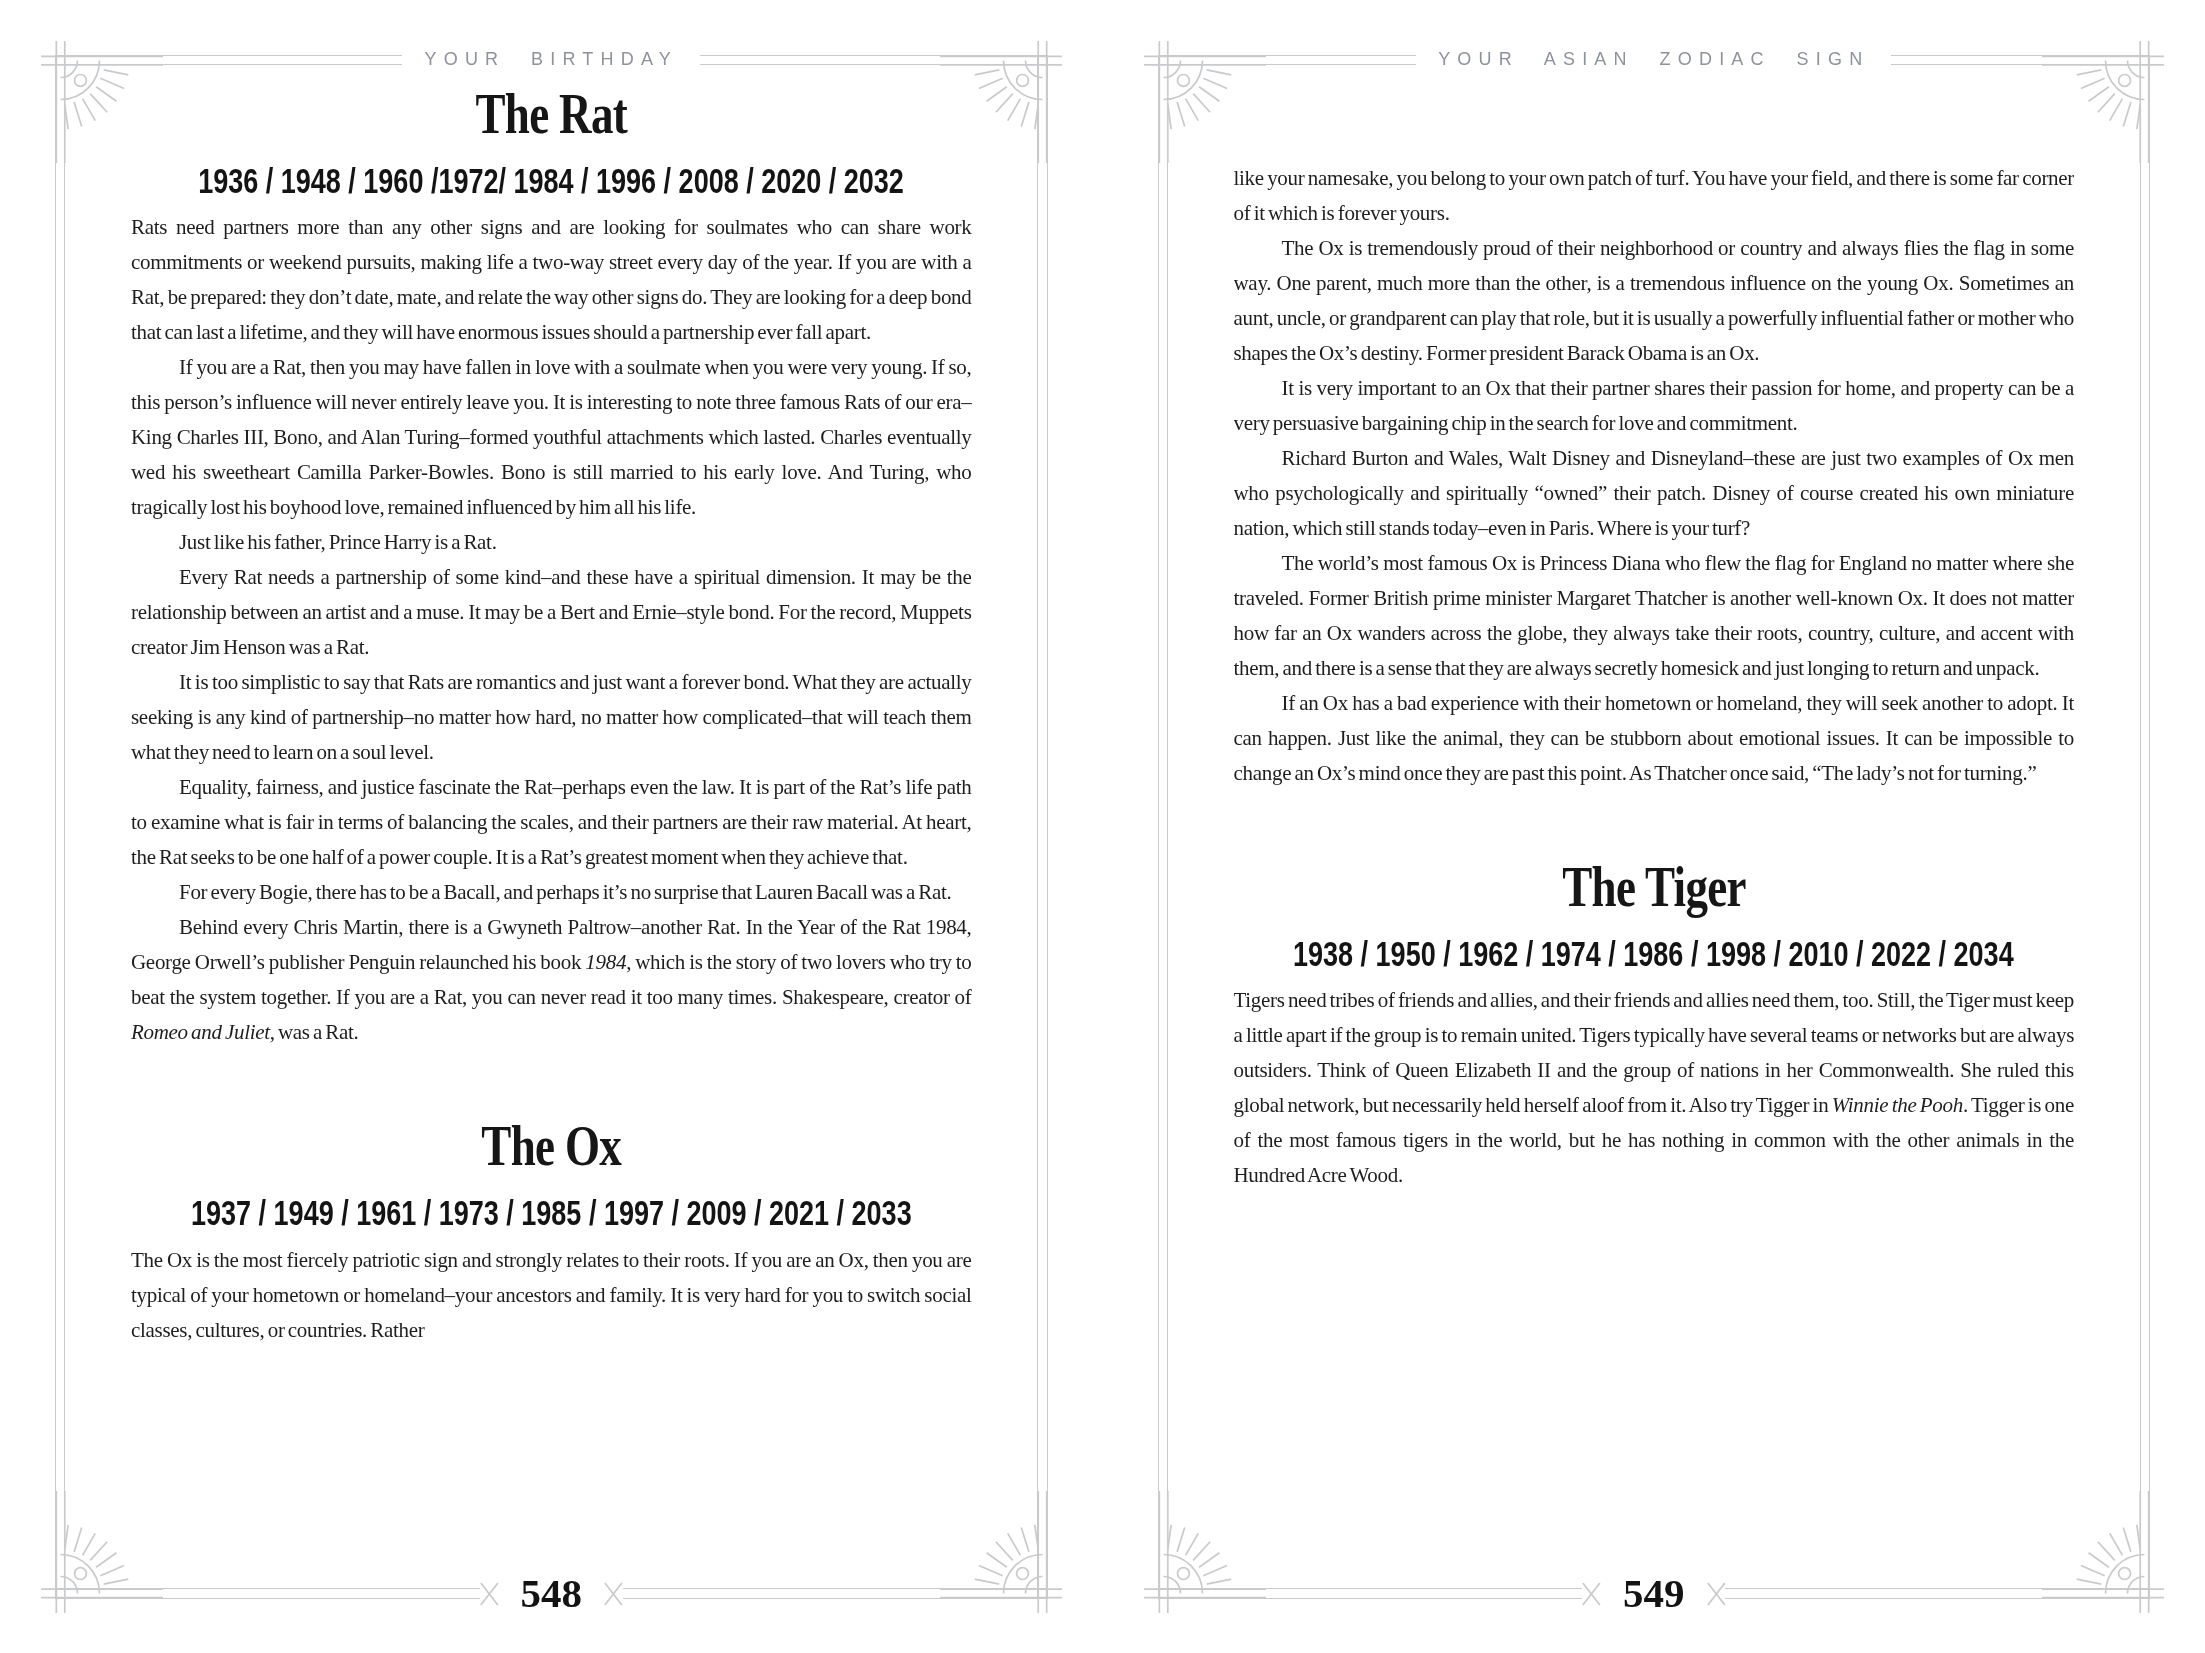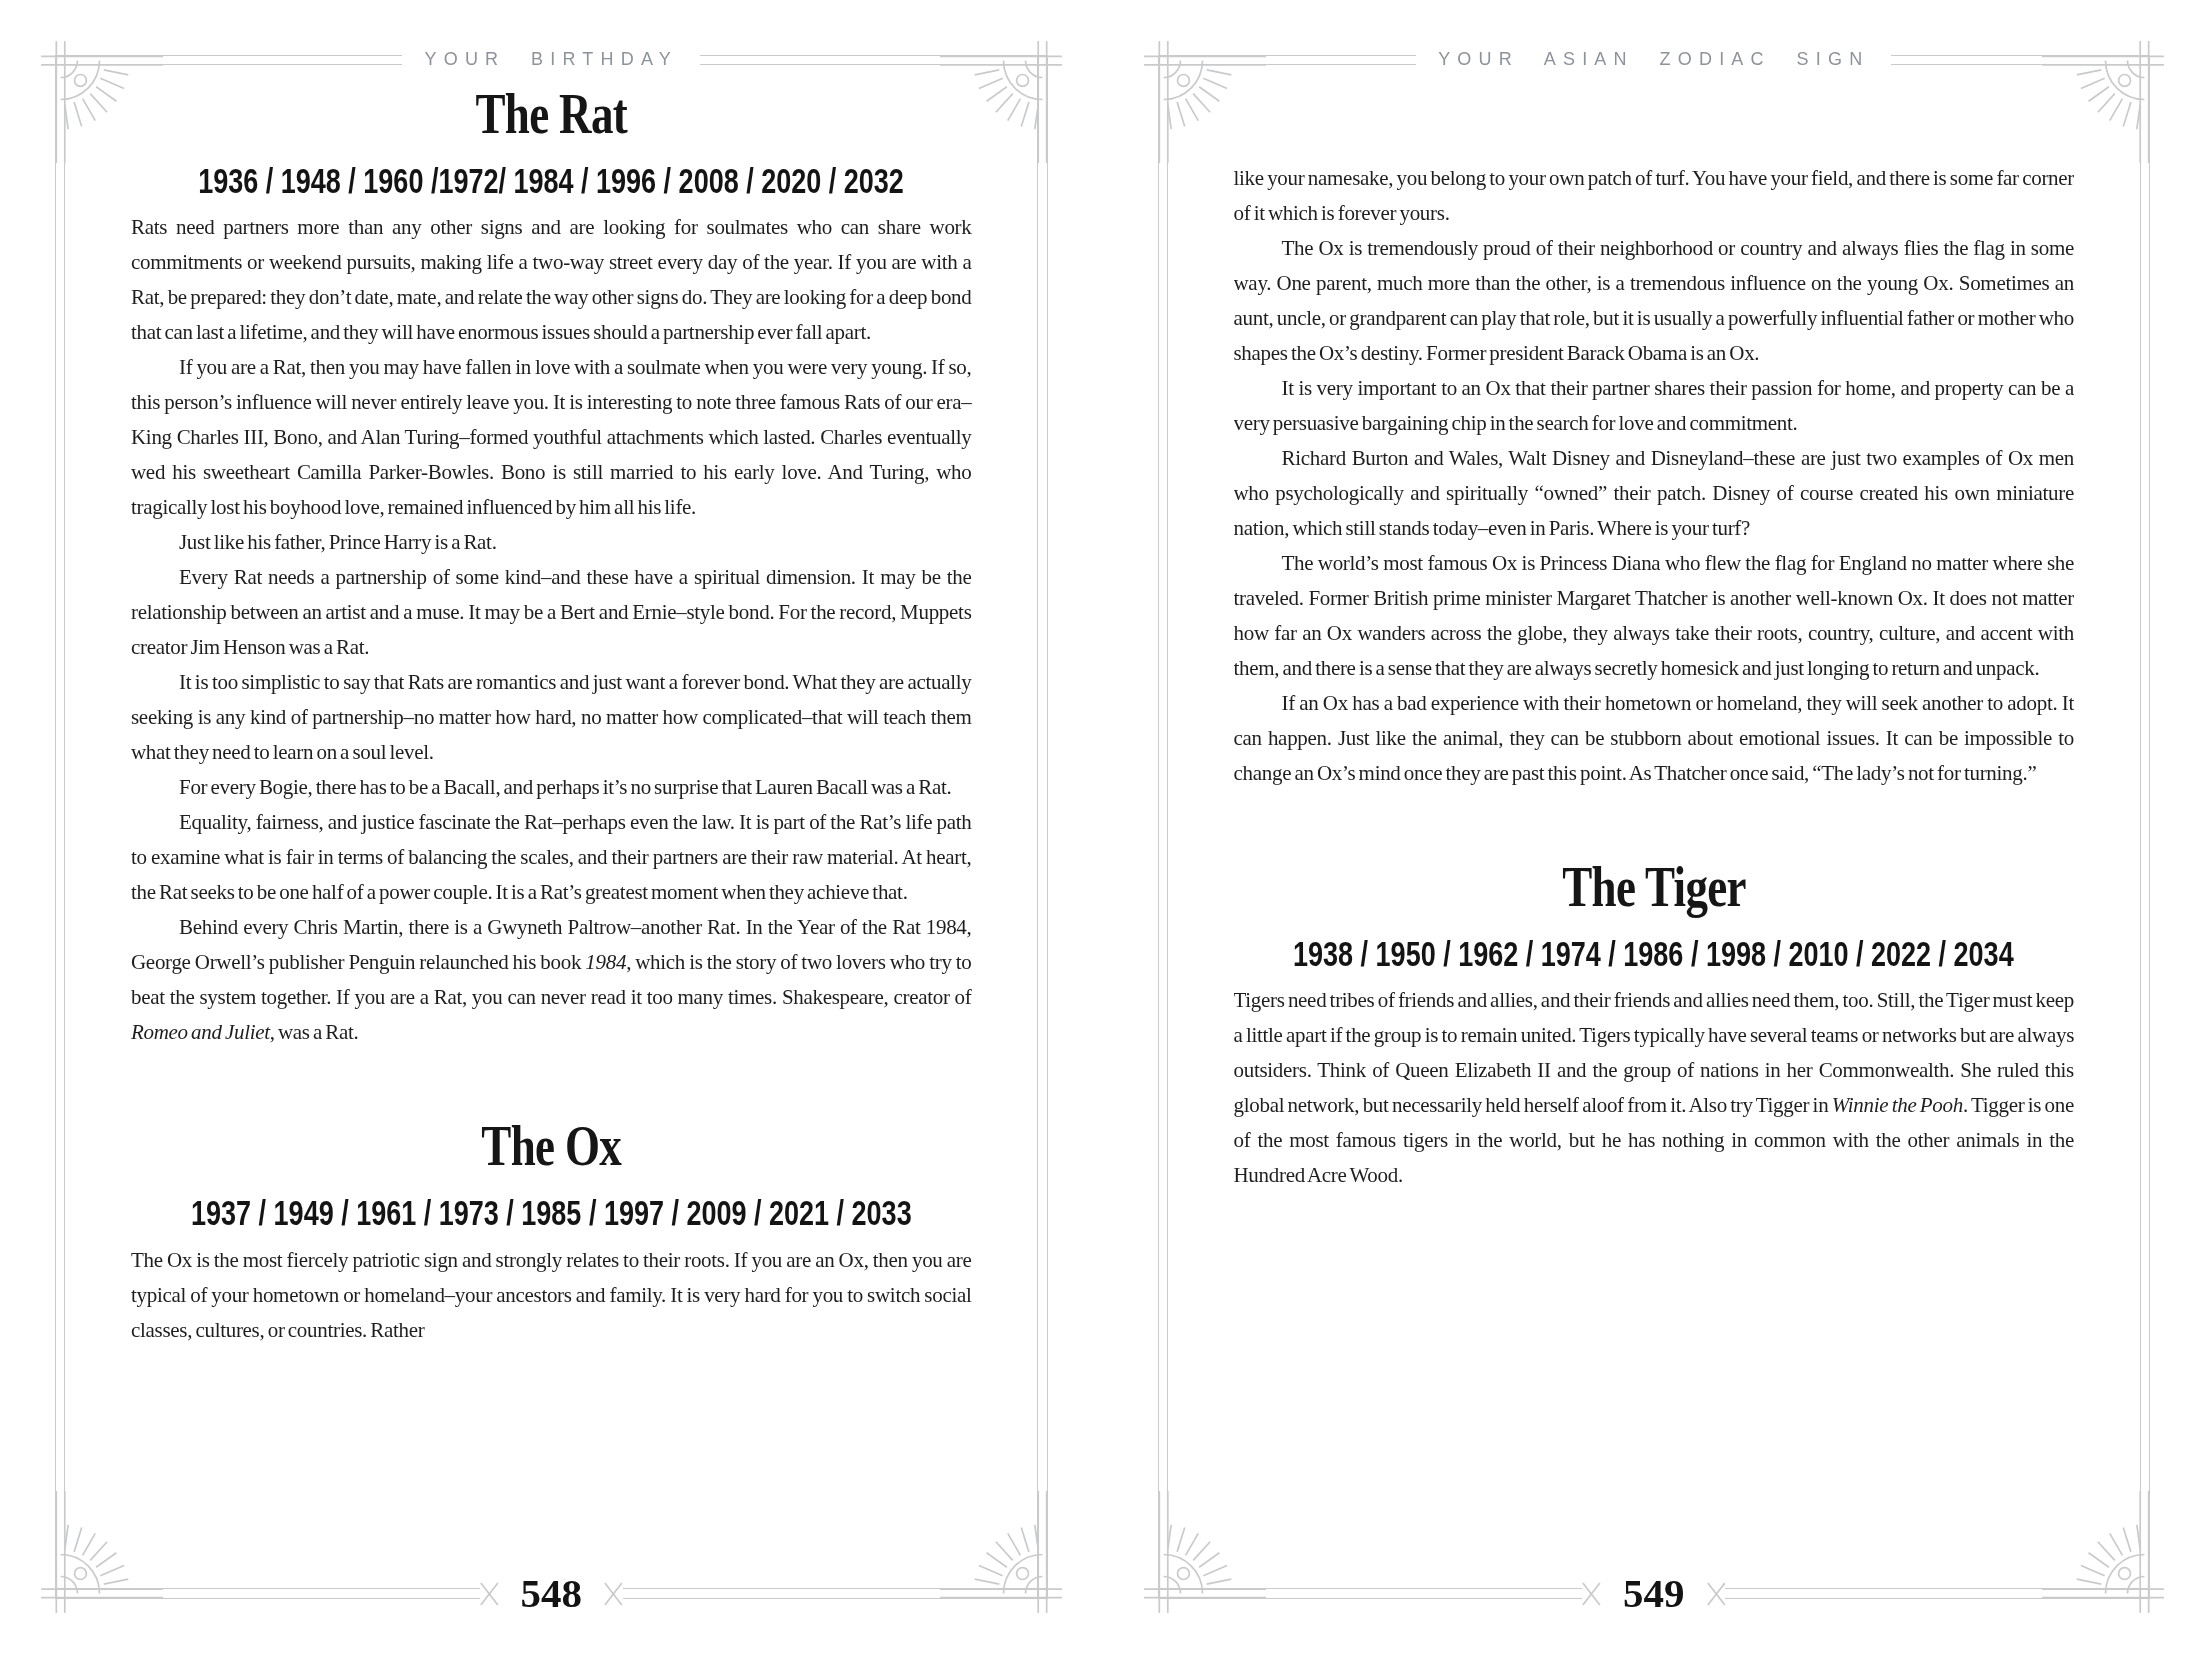--- a/index.html
+++ b/index.html
@@ -113,22 +113,22 @@
     </header>
 
     <div class="page-body">
         <h2 class="section-title"><span class="tt">The Rat</span></h2>
         <div class="section-years"><span class="yt">1936 / 1948 / 1960 /1972/ 1984 / 1996 / 2008 / 2020 / 2032</span></div>
         <p class="body-par first-after-years">Rats need partners more than any other signs and are looking for soulmates who can share work commitments or weekend pursuits, making life a two-way street every day of the year. If you are with a Rat, be prepared: they don’t date, mate, and relate the way other signs do. They are looking for a deep bond that can last a lifetime, and they will have enormous issues should a partnership ever fall apart.</p>
         <p class="body-par indent">If you are a Rat, then you may have fallen in love with a soulmate when you were very young. If so, this person’s influence will never entirely leave you. It is interesting to note three famous Rats of our era–King Charles III, Bono, and Alan Turing–formed youthful attachments which lasted. Charles eventually wed his sweetheart Camilla Parker-Bowles. Bono is still married to his early love. And Turing, who tragically lost his boyhood love, remained influenced by him all his life.</p>
         <p class="body-par indent">Just like his father, Prince Harry is a Rat.</p>
         <p class="body-par indent">Every Rat needs a partnership of some kind–and these have a spiritual dimension. It may be the relationship between an artist and a muse. It may be a Bert and Ernie–style bond. For the record, Muppets creator Jim Henson was a Rat.</p>
         <p class="body-par indent">It is too simplistic to say that Rats are romantics and just want a forever bond. What they are actually seeking is any kind of partnership–no matter how hard, no matter how complicated–that will teach them what they need to learn on a soul level.</p>
+        <p class="body-par indent">Equality, fairness, and justice fascinate the Rat–perhaps even the law. It is part of the Rat’s life path to examine what is fair in terms of balancing the scales, and their partners are their raw material. At heart, the Rat seeks to be one half of a power couple. It is a Rat’s greatest moment when they achieve that.</p>
         <p class="body-par indent">For every Bogie, there has to be a Bacall, and perhaps it’s no surprise that Lauren Bacall was a Rat.</p>
-        <p class="body-par indent">Equality, fairness, and justice fascinate the Rat–perhaps even the law. It is part of the Rat’s life path to examine what is fair in terms of balancing the scales, and their partners are their raw material. At heart, the Rat seeks to be one half of a power couple. It is a Rat’s greatest moment when they achieve that.</p>
         <p class="body-par indent">Behind every Chris Martin, there is a Gwyneth Paltrow–another Rat. In the Year of the Rat 1984, George Orwell’s publisher Penguin relaunched his book <em>1984</em>, which is the story of two lovers who try to beat the system together. If you are a Rat, you can never read it too many times. Shakespeare, creator of <em>Romeo and Juliet</em>, was a Rat.</p>
         <h2 class="section-title"><span class="tt">The Ox</span></h2>
         <div class="section-years"><span class="yt">1937 / 1949 / 1961 / 1973 / 1985 / 1997 / 2009 / 2021 / 2033</span></div>
         <p class="body-par first-after-years">The Ox is the most fiercely patriotic sign and strongly relates to their roots. If you are an Ox, then you are typical of your hometown or homeland–your ancestors and family. It is very hard for you to switch social classes, cultures, or countries. Rather</p>
       </div>
 
     <footer class="folio-row">
       <span class="hrule"></span>
       <svg class="xmark" width="18.7" height="24" viewBox="0 0 22 28">
           <use href="#x-art"></use>

